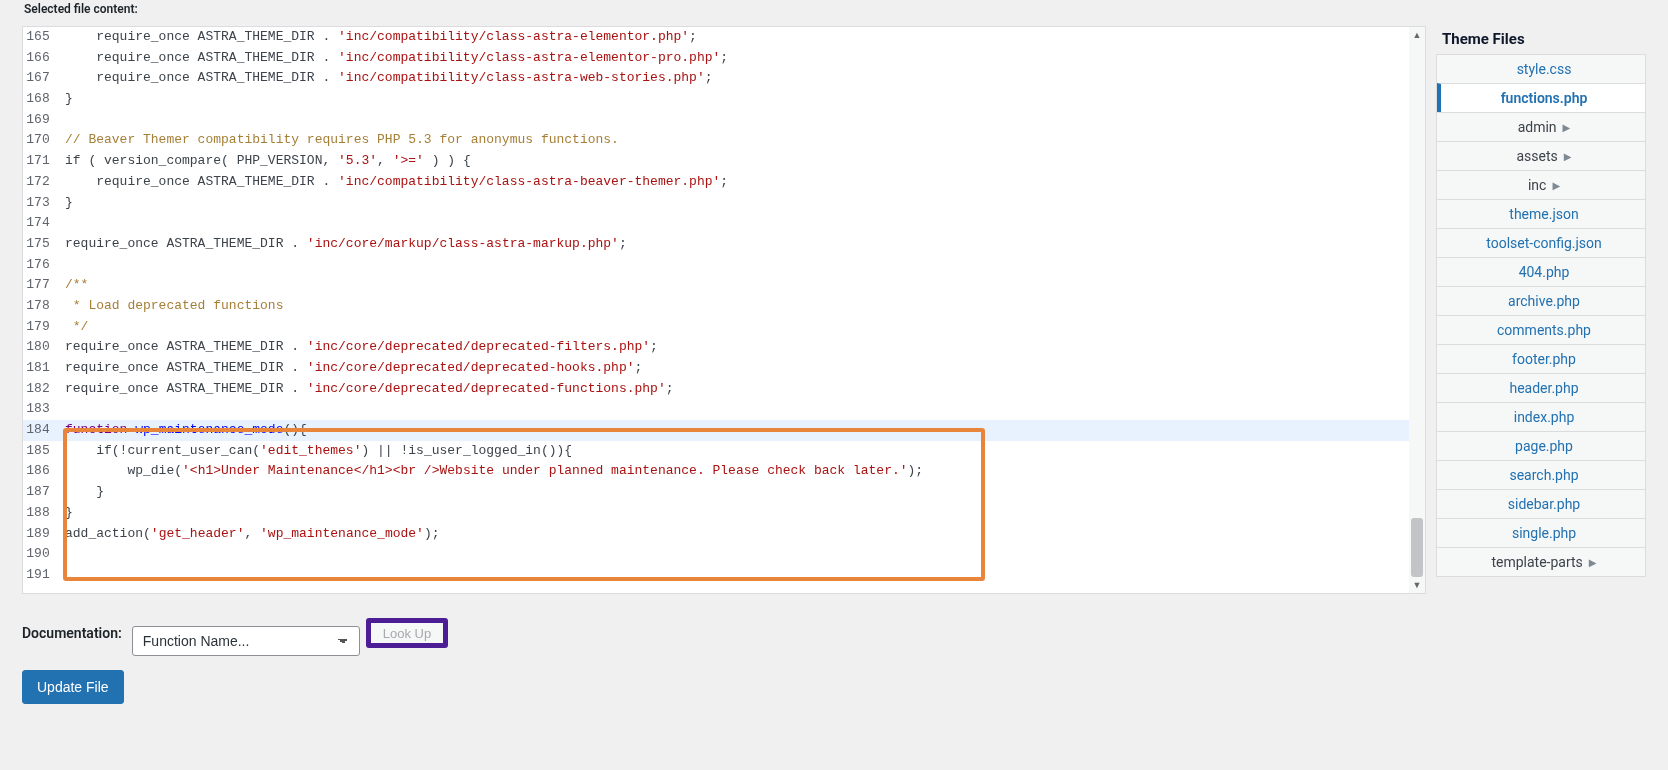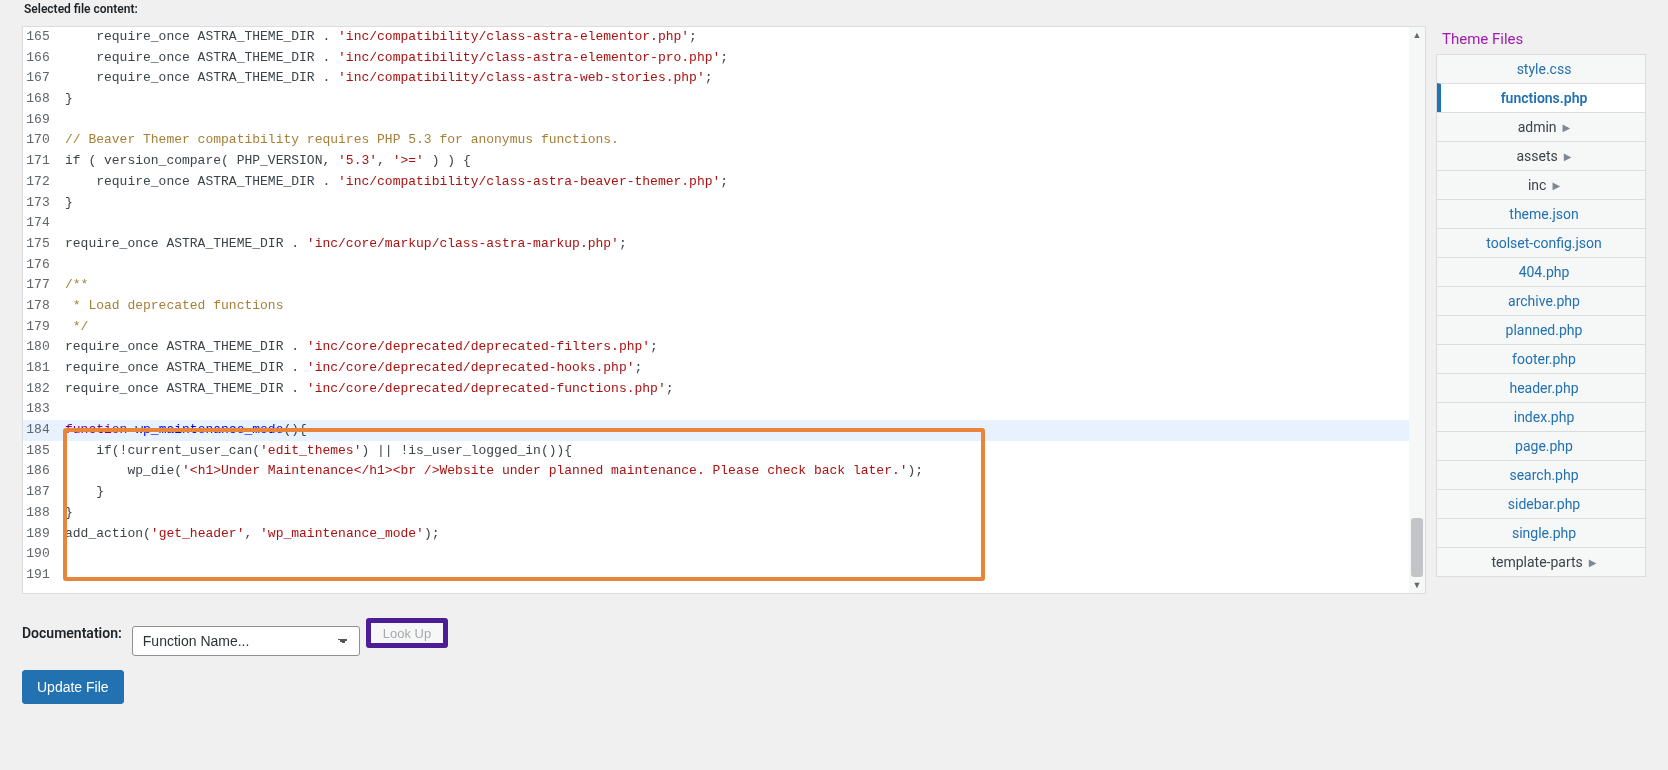--- a/index.html
+++ b/index.html
@@ -97,22 +97,22 @@
     position:absolute; left:0; right:0; height:16px;
     display:flex; align-items:center; justify-content:center;
     color:#666; font-size:9px;
   }
   .vscroll-arr.top { top:0; }
   .vscroll-arr.bot { bottom:0; }
 
   
   .side-head {
     font-size:15px;
-    font-weight:400;
-    color:#a21caf;
+    font-weight:700;
+    color:#0f172a;
     padding:4px 0 6px 6px;
   }
   .side-files {
     border:1px solid #dcdcde;
     background:#f6f7f7;
     border-top:none;
   }
   .side-files ul { list-style:none; }
   .side-files li {
     border-top:1px solid #dcdcde;
@@ -255,21 +255,21 @@
             <li>
               <a>toolset-config.json</a>
             </li>
             <li>
               <a>404.php</a>
             </li>
             <li>
               <a>archive.php</a>
             </li>
             <li>
-              <a>planned.php</a>
+              <a>comments.php</a>
             </li>
             <li>
               <a>footer.php</a>
             </li>
             <li>
               <a>header.php</a>
             </li>
             <li>
               <a>index.php</a>
             </li>

